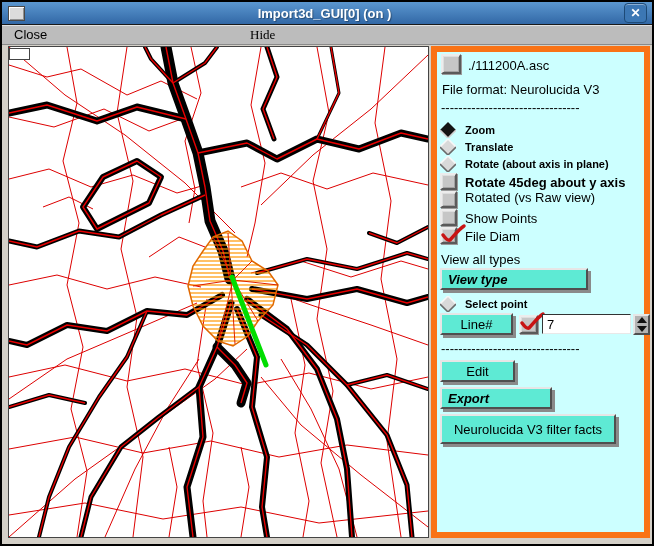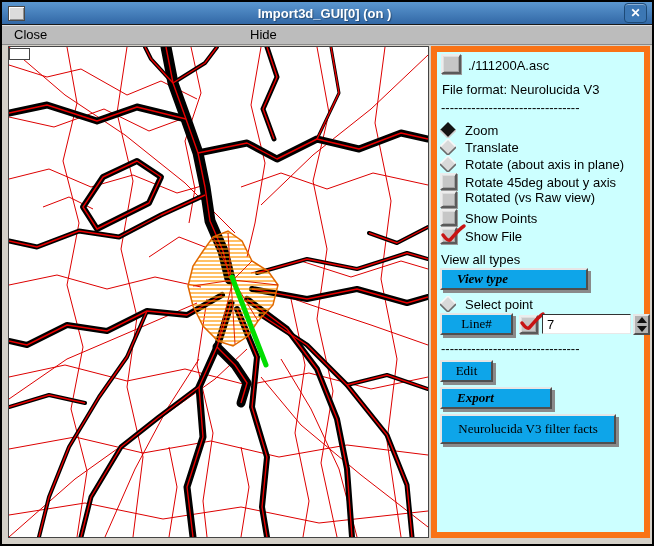--- a/index.html
+++ b/index.html
@@ -30,21 +30,21 @@
     box-shadow:inset 0 1px 0 rgba(255,255,255,.4);
   }
   
   .menubar{
     position:absolute;left:0;top:22px;width:650px;height:21px;
     background:#bcbcbc;border-top:1px solid #1a1a1a;border-bottom:1px solid #8a8a8a;
     box-sizing:border-box;box-shadow:inset 0 1px 0 #e2e2e2;
   }
   .menu-item{position:absolute;top:2px;font-size:13px;padding:0 4px;}
   .menu-close{left:8px;}
-  .menu-hide{left:244px;}
+  .menu-hide{left:244px;font-family:Liberation Serif, serif;}
   
   .canvas{
     position:absolute;left:6px;top:44px;width:421px;height:492px;
     background:#fff;border:1px solid #444;box-sizing:border-box;
   }
   .canvas svg{display:block;}
   
   .panel{
     position:absolute;left:429px;top:44px;width:219px;height:492px;
     background:#ccffff;border:6px solid #f97316;box-sizing:border-box;
@@ -53,31 +53,31 @@
   .sep{position:absolute;font-size:13px;line-height:8px;letter-spacing:0;white-space:nowrap;overflow:hidden;width:160px;}
   
   .cbox{
     position:absolute;box-sizing:border-box;background:#c6c6c6;
     border:2px solid;border-color:#ececec #5a5a5a #5a5a5a #ececec;
     box-shadow:1px 1px 0 #9a9a9a, inset 1px 1px 0 #dedede, inset -1px -1px 0 #a2a2a2;
   }
   .checkmark{position:absolute;left:-2px;top:-7px;overflow:visible;}
   
   .btn{
-    position:absolute;box-sizing:border-box;background:#0ea5e9;
+    position:absolute;box-sizing:border-box;background:#5eead4;
     border:2px solid;border-color:#e6e6e6 #4f4f4f #4f4f4f #e6e6e6;
     box-shadow:3px 3px 0 #8a8a8a;
     font-size:13px;display:flex;align-items:center;justify-content:center;
-    padding:0 15px;cursor:default;white-space:nowrap;font-family:Liberation Serif, serif;
+    padding:0 6px;cursor:default;white-space:nowrap;
   }
   .btn.left{justify-content:flex-start;}
   .btn.bold-italic{font-style:italic;font-weight:bold;}
   .radio-row{position:absolute;display:flex;align-items:center;height:16px;}
   .radio-row svg{margin-right:9px;}
-  .radio-row .plabel-inline{font-size:13px;white-space:nowrap;}
+  .radio-row .plabel-inline{font-size:11px;white-space:nowrap;font-weight:bold;}
   .field{
     position:absolute;box-sizing:border-box;background:#fff;
     border:1px solid;border-color:#333 #e8e8e8 #e8e8e8 #333;
     font-size:13px;font-family:"Liberation Sans",sans-serif;padding:1px 4px;
   }
   .spinner{
     position:absolute;box-sizing:border-box;background:#b3b3b3;
     border:2px solid;border-color:#e6e6e6 #4f4f4f #4f4f4f #e6e6e6;
     display:flex;align-items:center;justify-content:center;
   }
@@ -258,34 +258,34 @@
     <div class="radio-row" style="left:3px;top:104px;">
       <svg width="16" height="16">
         <polygon points="8,0 16,8 8,16 0,8" fill="#d9d9d9"></polygon>
         <polyline points="0,8 8,0 16,8" fill="none" stroke="#f7f7f7" stroke-width="1.6"></polyline>
         <polyline points="16,8 8,16 0,8" fill="none" stroke="#6a6a6a" stroke-width="1.6"></polyline>
       </svg>
       <span class="plabel-inline">Rotate (about axis in plane)</span>
     </div>
 
     <div class="cbox" style="left:3px;top:121px;width:17px;height:17px;"></div>
-    <div class="plabel" style="left:28px;top:123px;">Rotate 45deg about y axis</div>
+    <div class="plabel" style="left:28px;top:123px;font-weight:bold;">Rotate 45deg about y axis</div>
 
     <div class="cbox" style="left:3px;top:139px;width:17px;height:17px;"></div>
     <div class="plabel" style="left:28px;top:138px;">Rotated (vs Raw view)</div>
 
     <div class="cbox" style="left:3px;top:157px;width:17px;height:17px;"></div>
     <div class="plabel" style="left:28px;top:159px;">Show Points</div>
 
     <div class="cbox" style="left:3px;top:175px;width:17px;height:17px;">
       <svg class="checkmark" width="26" height="22">
         <path d="M3,13 C6,17 8,19 10,18 C13,15 19,7 24,4" fill="none" stroke="#c81414" stroke-width="3.5" stroke-linecap="round"></path>
       </svg>
     </div>
-    <div class="plabel" style="left:28px;top:177px;">Show File</div>
+    <div class="plabel" style="left:28px;top:177px;">File Diam</div>
 
     <div class="plabel" style="left:4px;top:200px;">View all types</div>
 
     <button class="btn left bold-italic" style="left:3px;top:216px;width:148px;height:22px;">View type</button>
 
     <div class="radio-row" style="left:3px;top:244px;">
       <svg width="16" height="16">
         <polygon points="8,0 16,8 8,16 0,8" fill="#d9d9d9"></polygon>
         <polyline points="0,8 8,0 16,8" fill="none" stroke="#f7f7f7" stroke-width="1.6"></polyline>
         <polyline points="16,8 8,16 0,8" fill="none" stroke="#6a6a6a" stroke-width="1.6"></polyline>
@@ -302,18 +302,18 @@
     <input class="field" style="left: 105px; top: 262px; width: 89px; height: 20px;" value="7">
     <div class="spinner" style="left:196px;top:262px;width:17px;height:21px;">
       <svg width="12" height="15">
         <polygon points="1,6 11,6 6,0" fill="#111"></polygon>
         <polygon points="1,9 11,9 6,15" fill="#111"></polygon>
       </svg>
     </div>
 
     <div class="sep" style="left:4px;top:293px;">--------------------------------</div>
 
-    <button class="btn" style="left:3px;top:308px;width:53px;height:22px;">Edit</button>
+    <button class="btn" style="left:3px;top:308px;width:75px;height:22px;">Edit</button>
     <button class="btn left bold-italic" style="left:3px;top:335px;width:112px;height:22px;">Export</button>
     <button class="btn" style="left:3px;top:362px;width:176px;height:30px;">Neurolucida V3 filter facts</button>
 
   </div>
 </div>
 
 </body></html>

